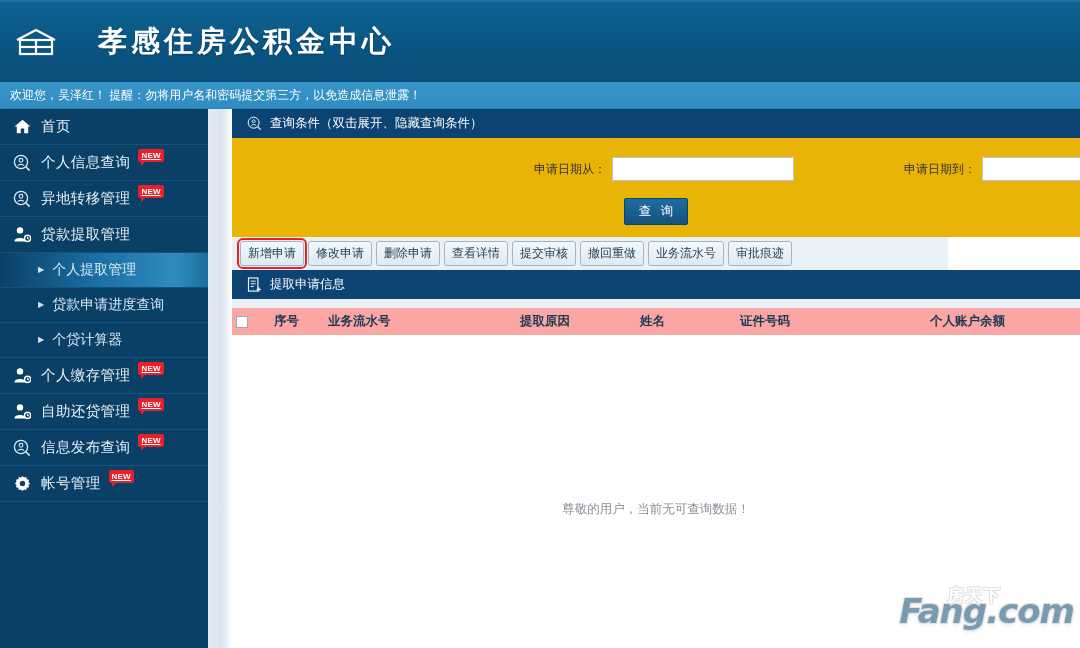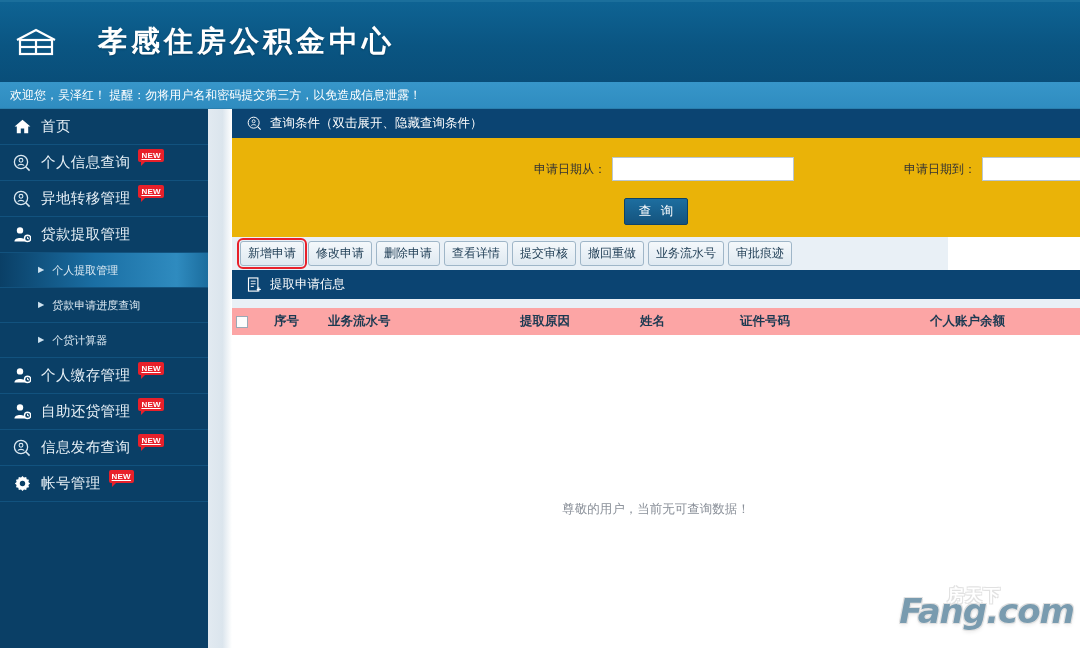--- a/index.html
+++ b/index.html
@@ -119,21 +119,21 @@
     background: linear-gradient(90deg, #0a3f66 0%, #1a6ea3 45%, #2f8bbf 85%, #1b6d9e 100%);
   }
   .sub-arrow {
     color: #cfe3f0;
     font-size: 8px;
     margin-right: 8px;
     line-height: 1;
   }
   .sub-label {
     color: #dce9f2;
-    font-size: 11px;
+    font-size: 14px;
     white-space: nowrap;
   }
 
   
   .gutter {
     position: absolute; left: 208px; top: 0;
     width: 24px; height: 539px;
     background: linear-gradient(90deg, #e2eaf1 0%, #dbe5ed 60%, #ffffff 100%);
   }
 

